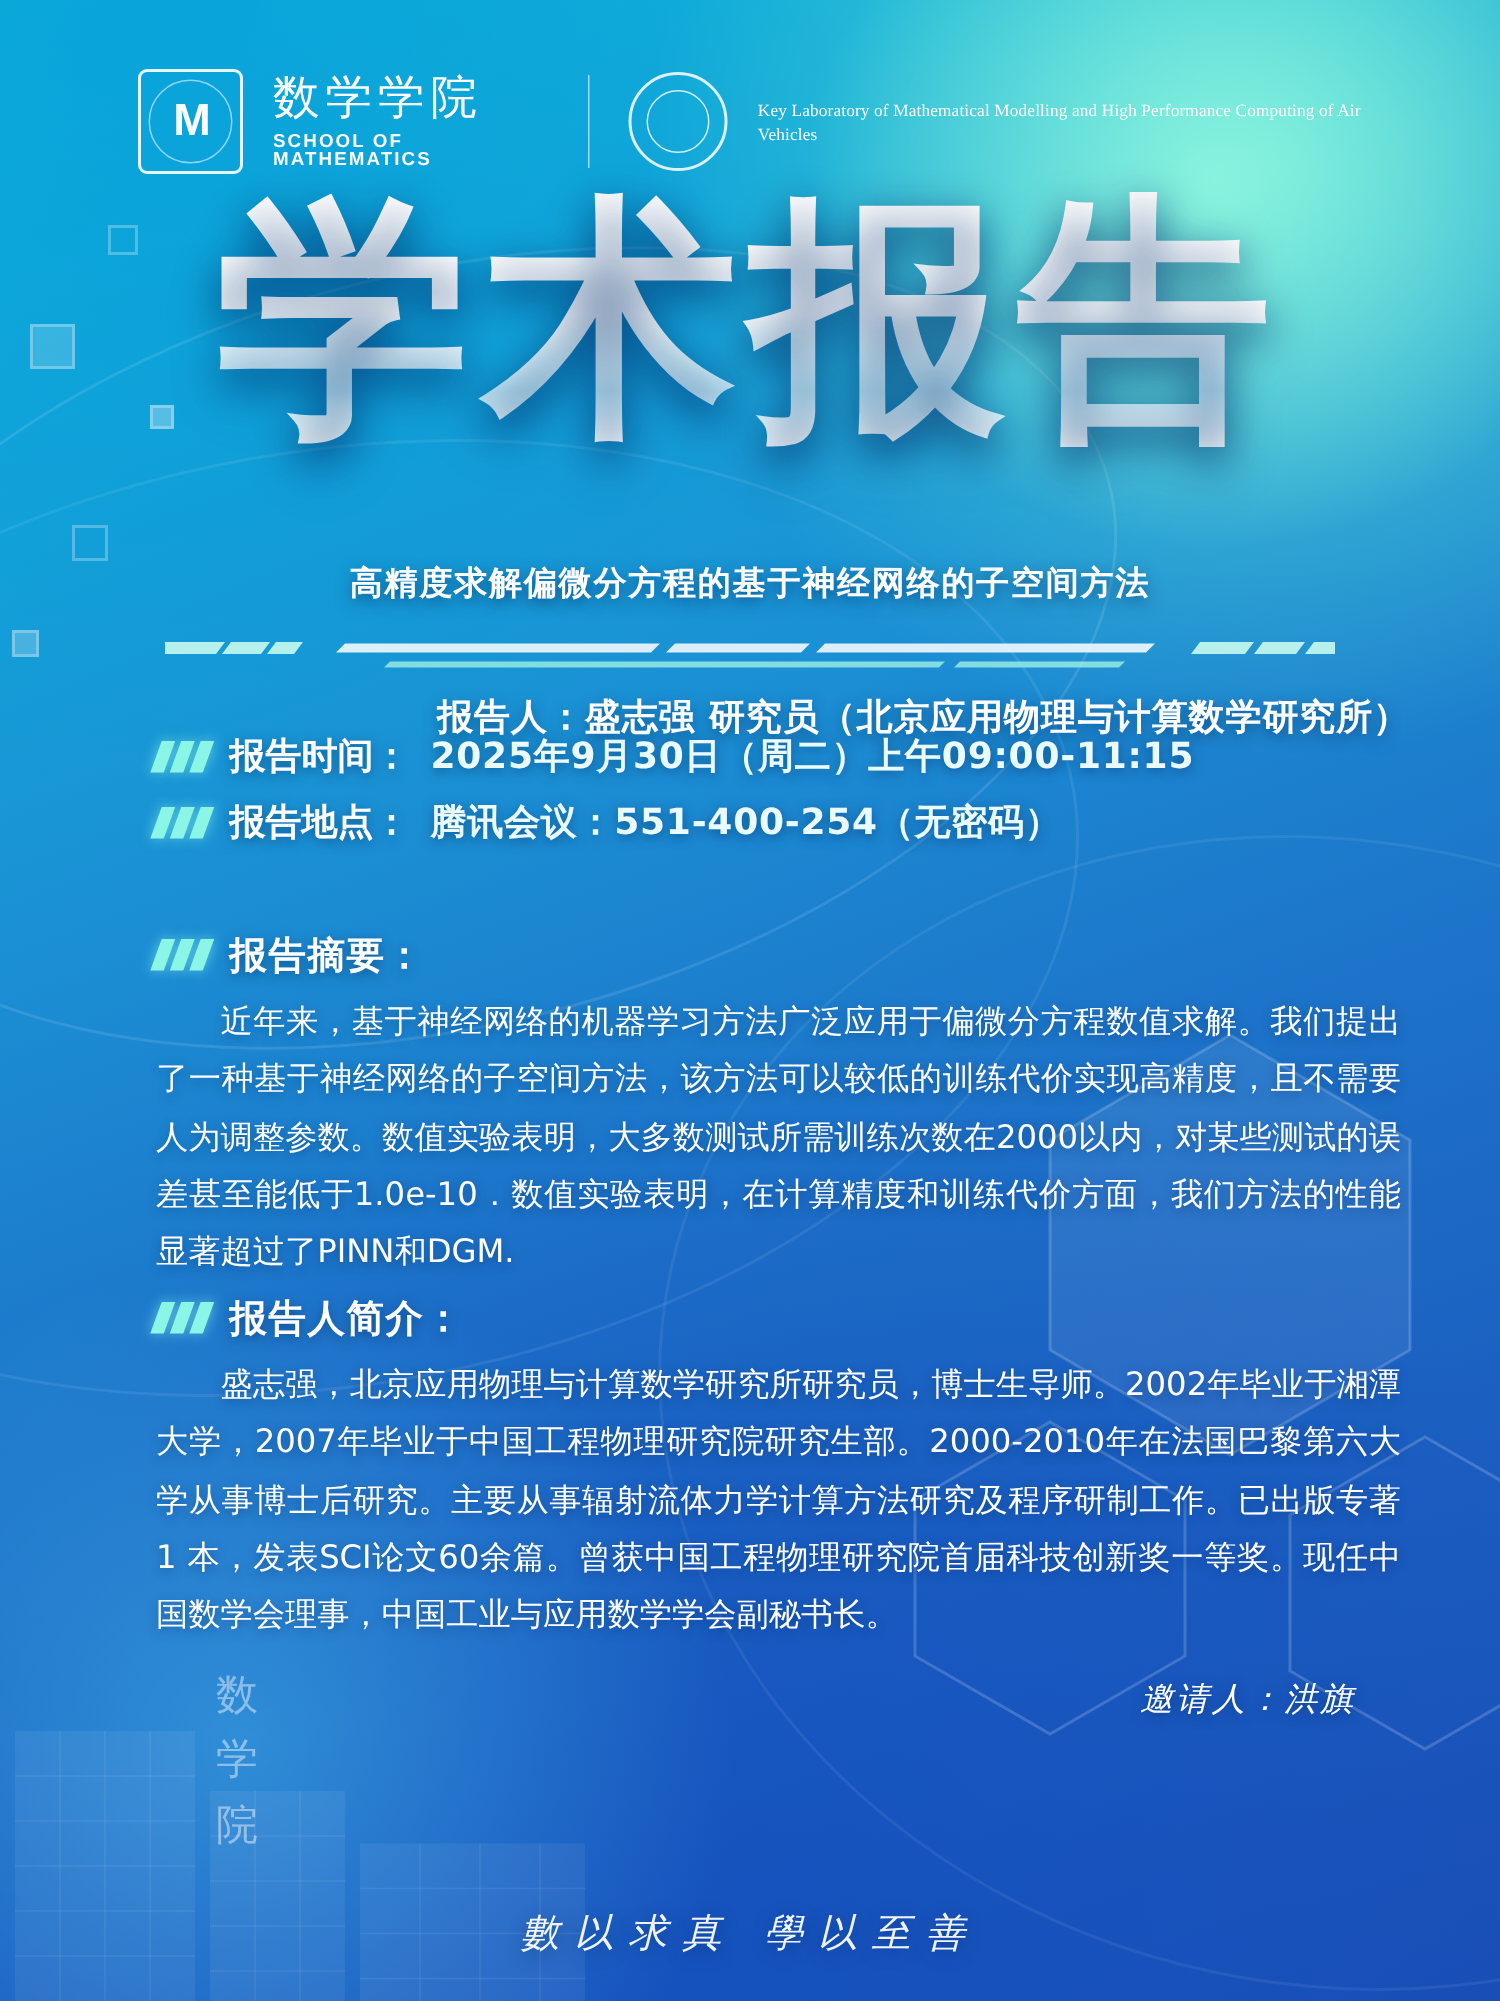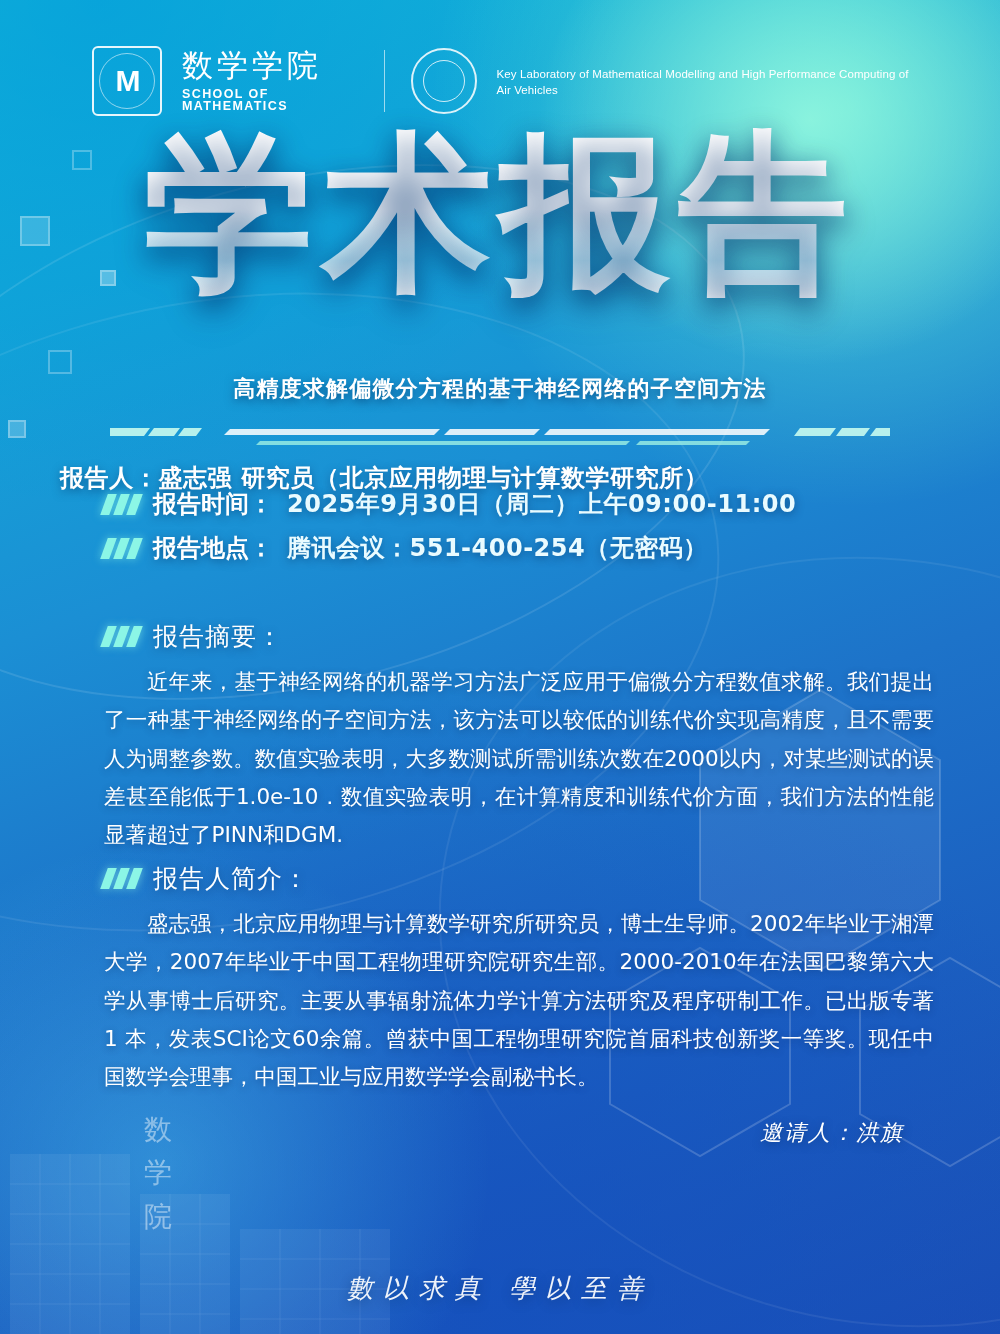--- a/index.html
+++ b/index.html
@@ -134,21 +134,21 @@
   }
   .logo-nuaa .inner {
     width: 40px; height: 40px; border-radius: 50%;
     border: 1px solid rgba(255,255,255,.8);
   }
   .lab-text { color: #fff; line-height: 1.35; }
   .lab-cn {
     font-size: 19px; font-weight: bold; letter-spacing: .4px;
     font-family: "DejaVu Sans", "Liberation Sans", sans-serif;
   }
-  .lab-en { font-size: 11.5px; letter-spacing: .1px; margin-top: 4px; }
+  .lab-en { font-size: 11.5px; letter-spacing: .1px; margin-top: 4px; font-family: Liberation Serif, serif; }
 
   
   .big-title {
     position: absolute;
     top: 128px; left: 0; right: 0;
     text-align: center;
     font-family: "DejaVu Sans", "Liberation Sans", sans-serif;
     font-size: 170px;
     font-weight: bold;
     letter-spacing: 8px;
@@ -176,21 +176,21 @@
 
   
   .tech-divider {
     position: absolute;
     top: 424px; left: 110px; right: 110px;
     height: 26px;
   }
   .speaker {
     position: absolute;
     top: 462px; left: 60px; right: 60px;
-    text-align: left;
+    text-align: right;
     color: #ffffff;
     font-size: 24px;
     font-weight: bold;
     letter-spacing: .6px;
     font-family: "DejaVu Sans", "Liberation Sans", sans-serif;
     text-shadow: 0 3px 9px rgba(0,40,90,.5);
   }
 
   .info-block { position: absolute; left: 104px; top: 488px; right: 70px; }
   .info-row {
@@ -230,21 +230,21 @@
   }
   .section-head {
     display: flex;
     align-items: center;
     gap: 14px;
     margin-bottom: 10px;
   }
   .section-title {
     color: #ffffff;
     font-size: 25px;
-    font-weight: normal;
+    font-weight: bold;
     letter-spacing: 1px;
     font-family: "DejaVu Sans", "Liberation Sans", sans-serif;
     text-shadow: 0 2px 8px rgba(0,40,90,.5);
     text-align: right;
   }
   .body-text {
     color: #ffffff;
     font-size: 21.5px;
     line-height: 1.78;
     font-weight: normal;
@@ -384,21 +384,21 @@
   <div class="speaker">报告人：盛志强  研究员（北京应用物理与计算数学研究所）</div>
 
   <div class="info-block">
     <div class="info-row">
       <span class="slashes">
           <span></span>
           <span></span>
           <span></span>
         </span>
       <span class="info-label">报告时间：</span>
-      <span class="info-value">2025年9月30日（周二）上午09:00-11:00</span>
+      <span class="info-value">2025年9月30日（周二）上午09:00-11:15</span>
     </div>
     <div class="info-row">
       <span class="slashes">
           <span></span>
           <span></span>
           <span></span>
         </span>
       <span class="info-label">报告地点：</span>
       <span class="info-value">腾讯会议：551-400-254（无密码）</span>
     </div>

